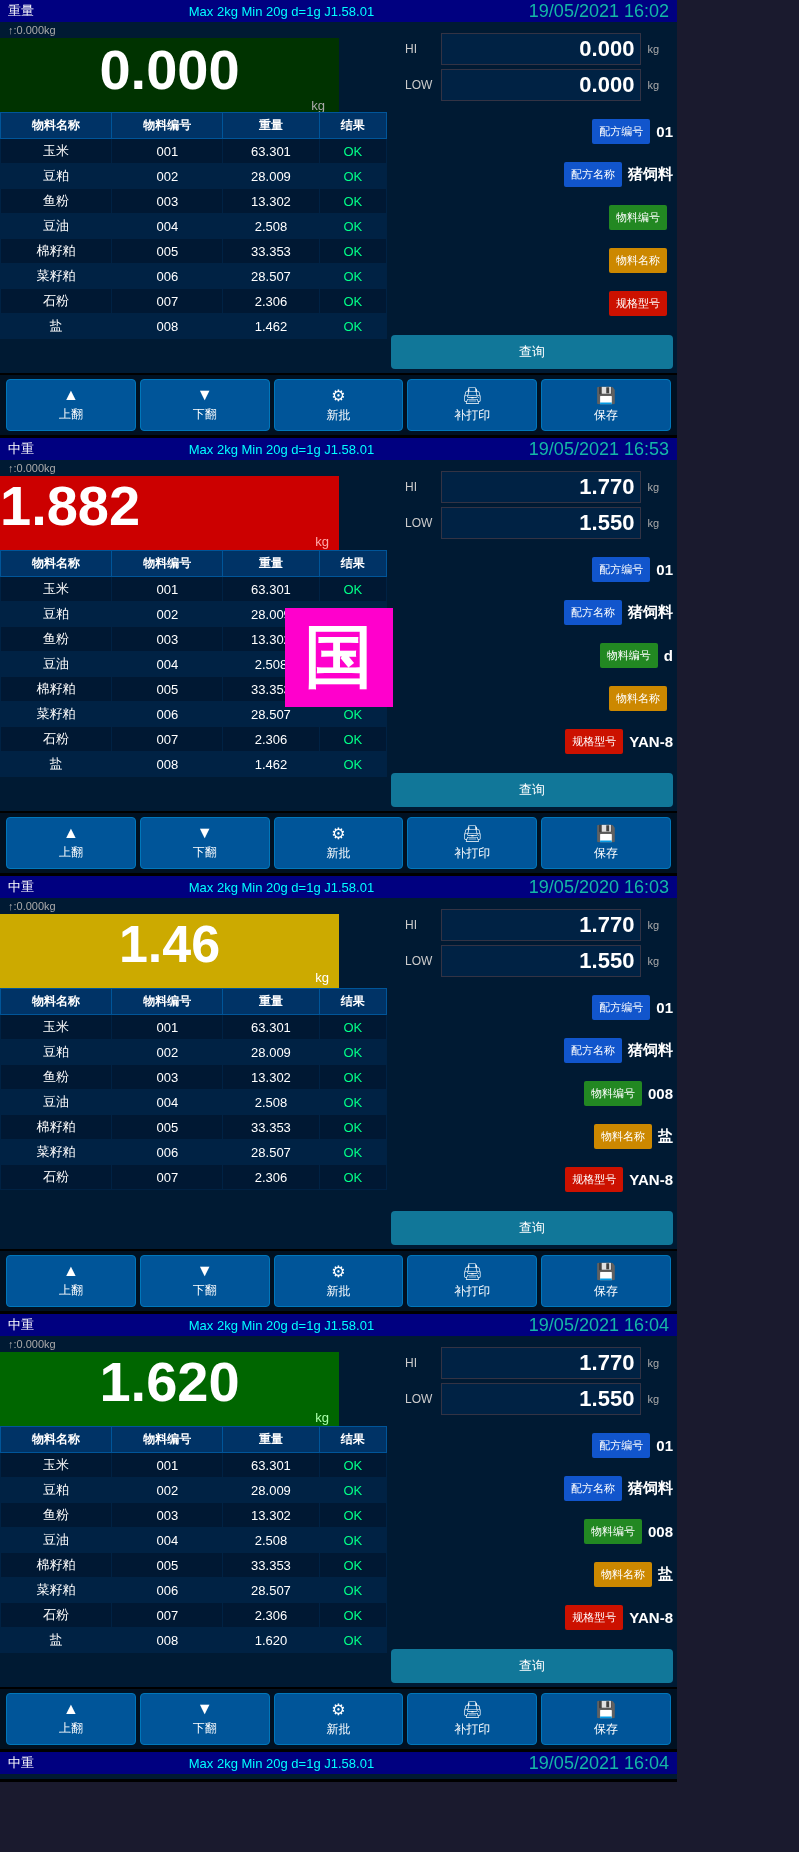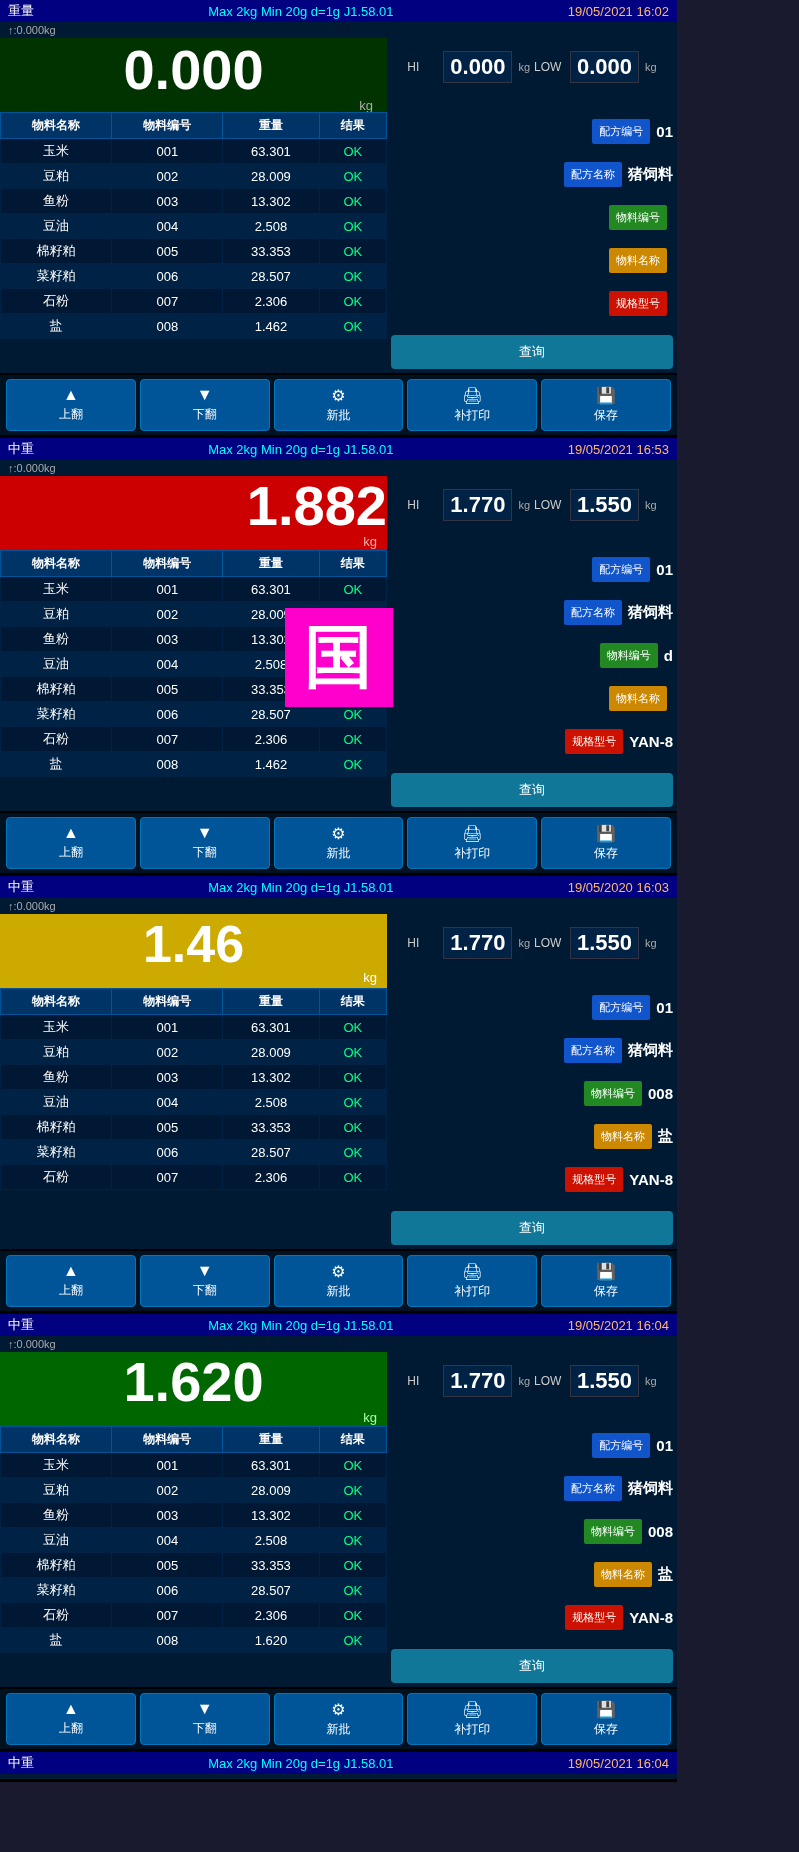--- a/index.html
+++ b/index.html
@@ -23,32 +23,33 @@
       display: flex;
       justify-content: space-between;
       align-items: center;
       background: #000080;
       color: #fff;
       font-size: 13px;
       padding: 2px 8px;
       height: 22px;
     }
     .top-bar-center { color: #00ffff; font-size: 13px; }
-    .top-bar-right { color: #fdba74; font-size: 13px; }
+    .top-bar-right { color: #14b8a6; font-size: 18px; }
 
     
     .weight-area {
       display: flex;
       height: 90px;
+      gap: 48px;
     }
 
     .weight-right {
       width: 290px;
       display: flex;
-      flex-direction: row;
+      flex-direction: column;
       justify-content: center;
       background: #001a33;
       padding: 4px 18px;
       gap: 4px;
     }
     .hi-row, .low-row {
       display: flex;
       align-items: center;
       gap: 6px;
     }
@@ -361,21 +362,21 @@
 
 <div class="panel panel2" style="position:relative;">
   <div class="top-bar">
     <span>中重</span>
     <span class="top-bar-center">Max 2kg  Min 20g  d=1g   J1.58.01</span>
     <span class="top-bar-right">19/05/2021  16:53</span>
   </div>
   <div class="weight-area">
     <div style="flex:1; display:flex; flex-direction:column;">
       <div style="padding: 2px 8px; color:#aaa; font-size:11px;">↑:0.000kg</div>
-      <div style="background:#cc0000; flex:1; display:flex; flex-direction:column; align-items:flex-end; justify-content:center;">
+      <div style="background:#cc0000; flex:1; display:flex; flex-direction:column; align-items:flex-start; justify-content:center;">
         <span class="weight-main" style="color:#fff;">1.882</span>
         <span style="color:#ffaaaa; font-size:13px; align-self:flex-end; padding-right:10px;">kg</span>
       </div>
     </div>
     <div class="weight-right">
       <div class="hi-row">
         <span class="hi-label">HI</span>
         <span class="hi-value">1.770</span>
         <span class="hi-unit">kg</span>
       </div>

